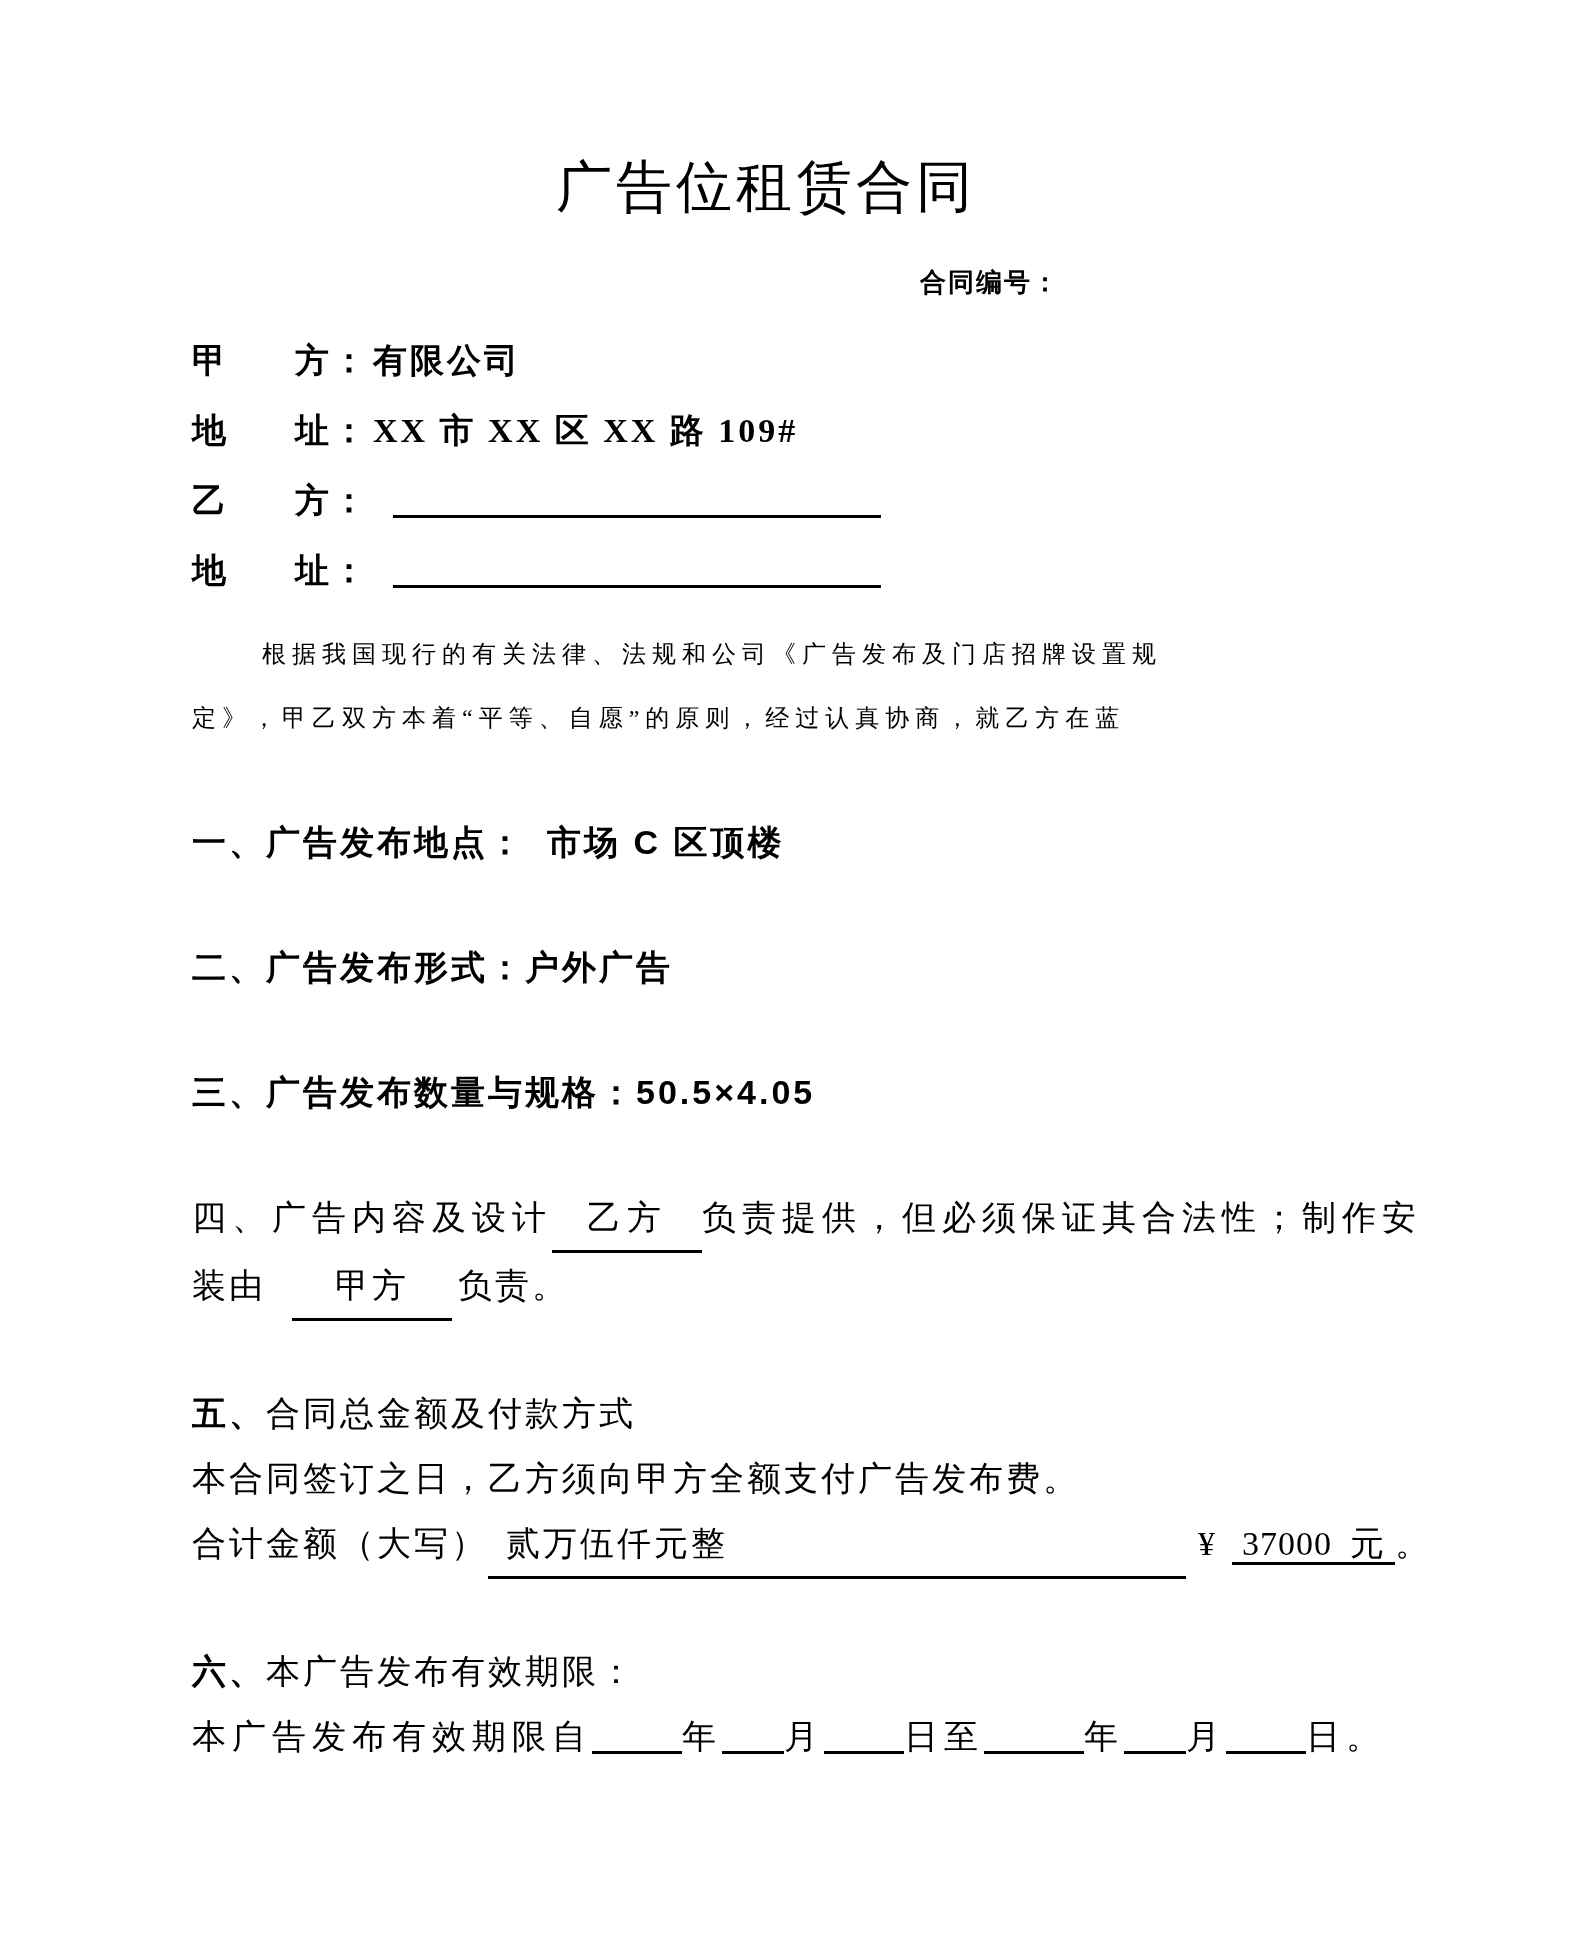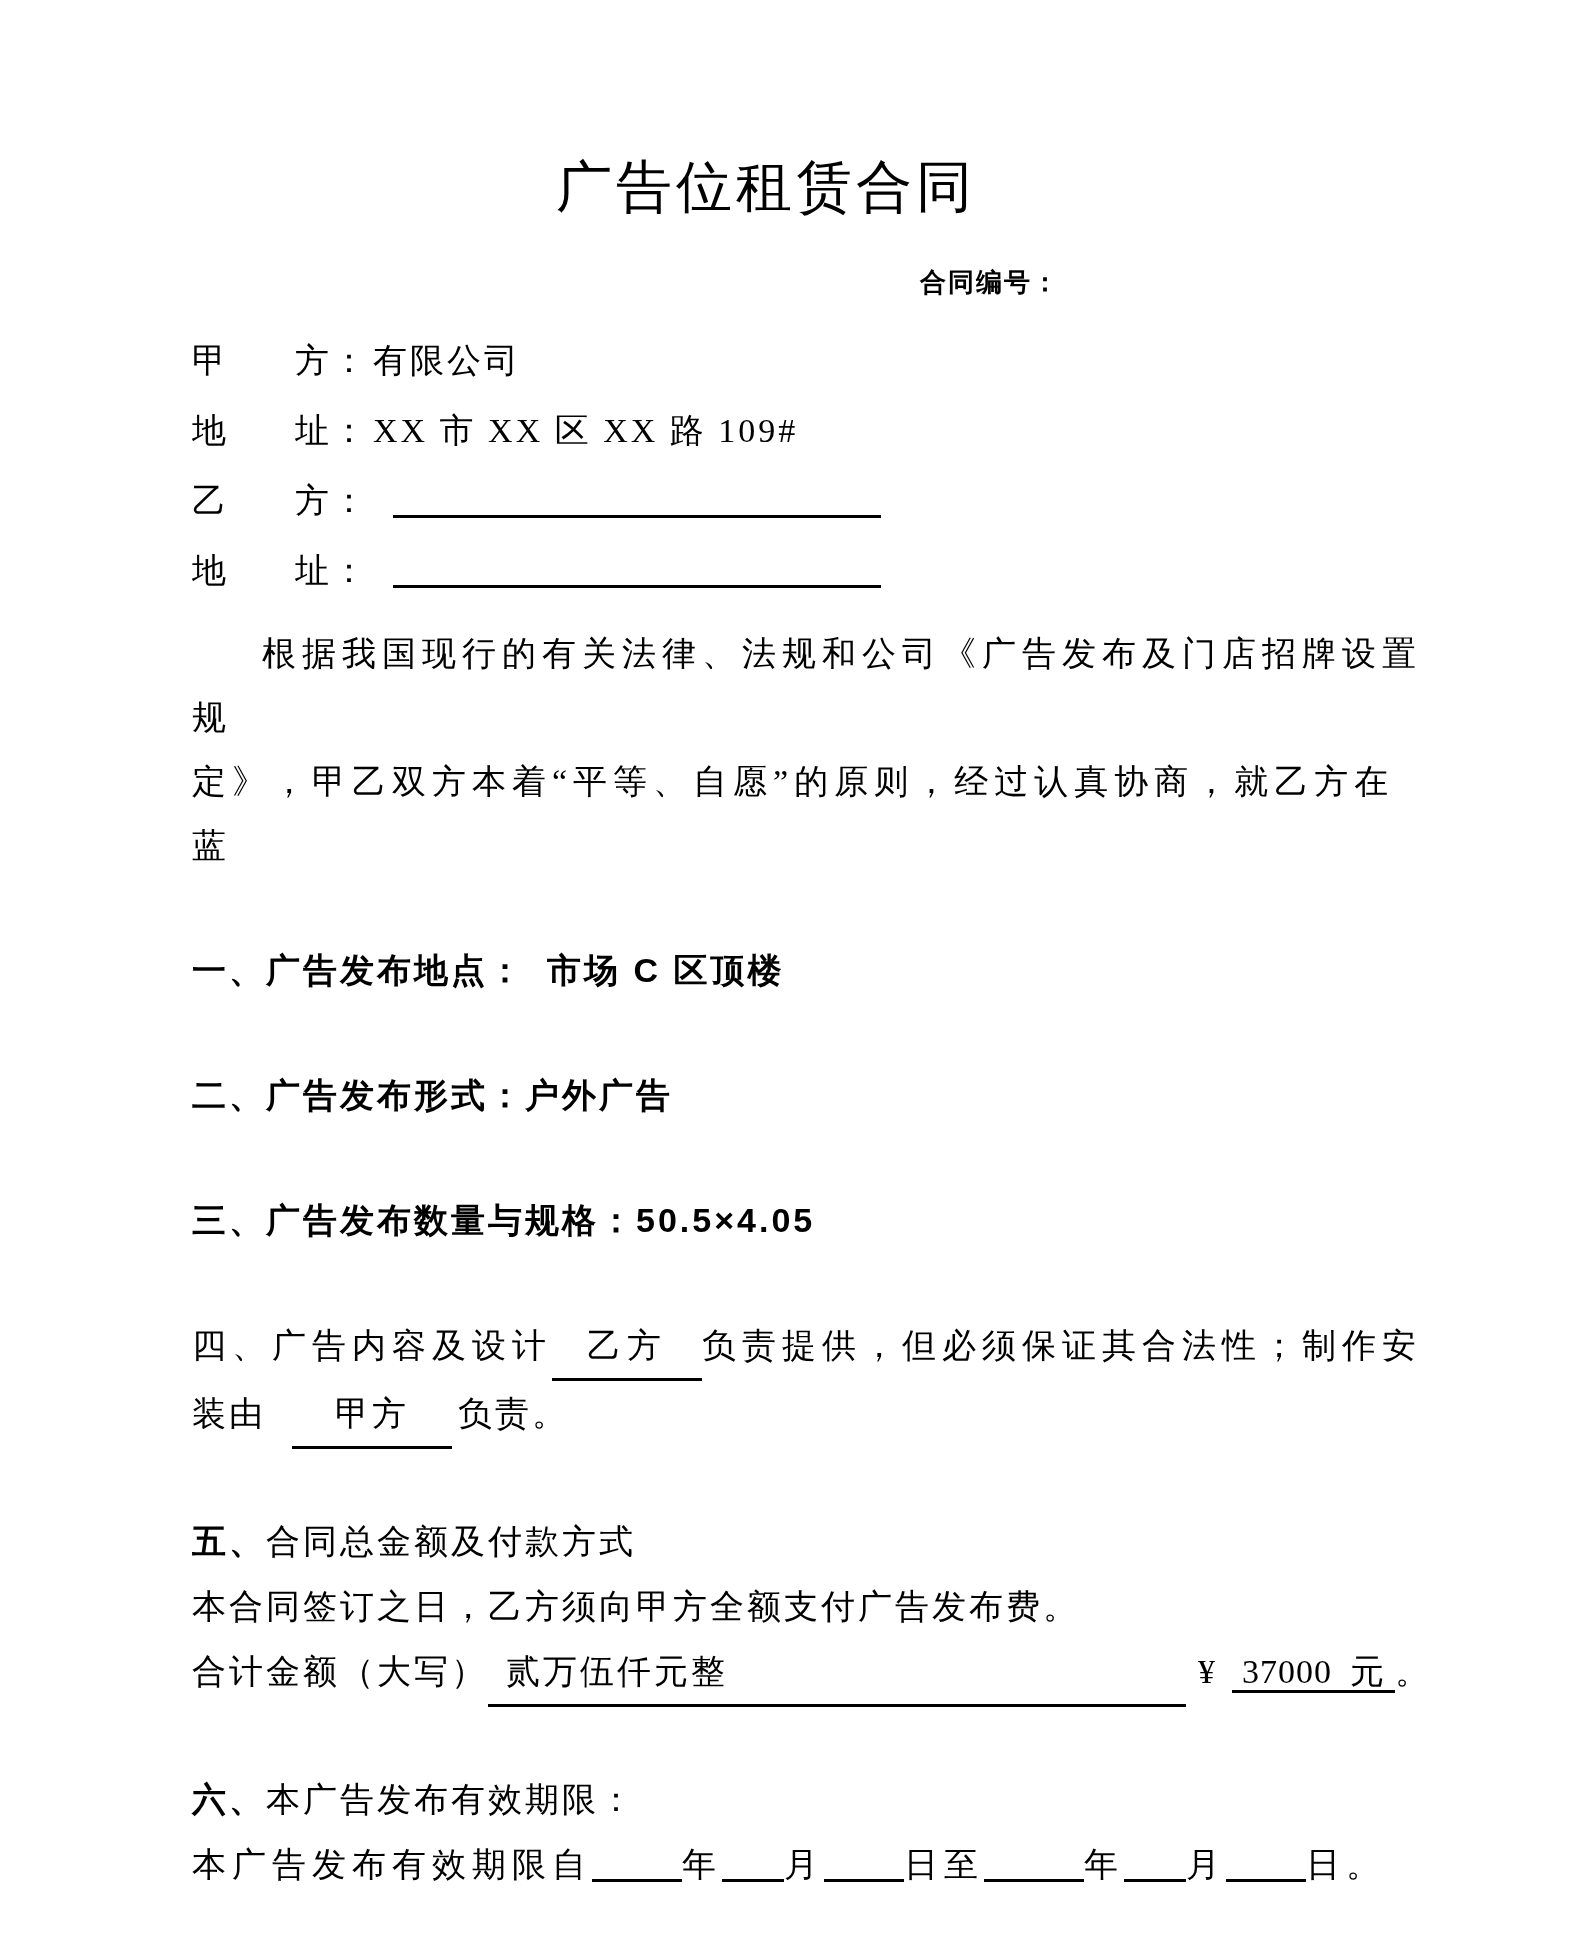--- a/index.html
+++ b/index.html
@@ -15,30 +15,30 @@
     font-weight:normal; font-size:56px; letter-spacing:4px;
     line-height:78px;
   }
 
   .contract-no {
     margin-top:40px; padding-left:728px;
     font-size:26px; font-weight:bold; letter-spacing:2px; line-height:34px;
   }
 
   .party-block { margin-top:26px; font-size:34px; letter-spacing:3px; }
-  .party-row { line-height:70px; height:70px; white-space:nowrap; }
+  .party-row { line-height:70px; height:70px; white-space:nowrap;font-weight:bold; }
   .gap2 { display:inline-block; width:66px; }
   .party-value { margin-left:4px; }
   .blank-long {
     display:inline-block; width:488px; margin-left:24px;
     border-bottom:3px solid #000; height:1em; position:relative; top:6px;
   }
 
   .intro { margin-top:16px; }
-  .iline { font-size:34px; line-height:64px; letter-spacing:3px; }
+  .iline { font-size:24px; line-height:64px; letter-spacing:3px; }
   .iline.ind { text-indent:70px; }
   .iline.jus { letter-spacing:6px; }
 
   .sec { margin-top:60px; font-size:34px; line-height:65px; }
   .hsec, .snum {
     font-family:"Liberation Sans","DejaVu Sans",sans-serif;
     font-weight:bold; letter-spacing:3px;
   }
   .s1-value { margin-left:22px; }
   .sline { letter-spacing:3px; }

